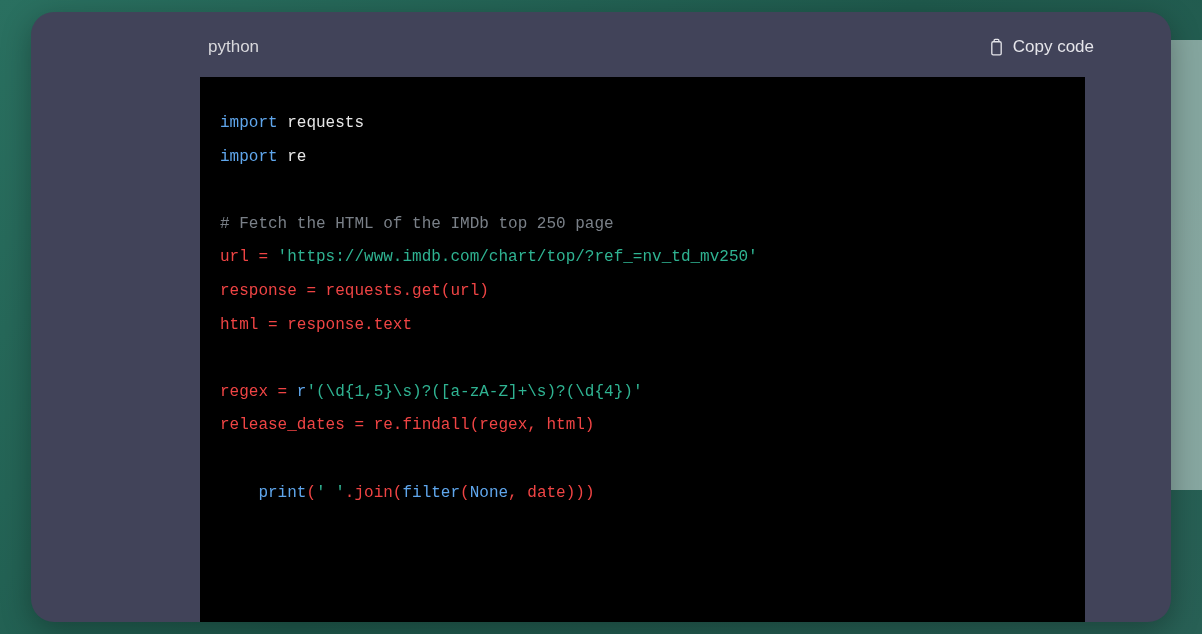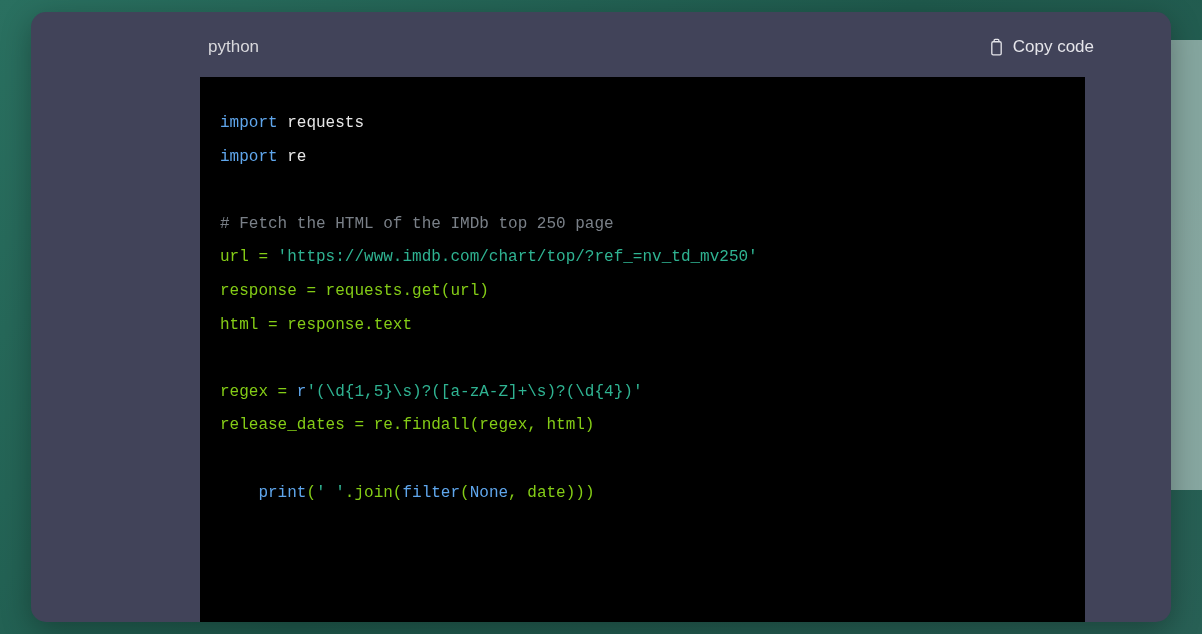--- a/index.html
+++ b/index.html
@@ -22,21 +22,21 @@
       right: 0;
       top: 40px;
       width: 140px;
       height: 450px;
       background: #e8f0ed;
       opacity: 0.5;
       border-radius: 10px 0 0 10px;
     }
     .card {
       background: #414359;
-      border-radius: 15px;
+      border-radius: 23px;
       width: 1140px;
       height: 610px;
       padding: 13px 11px 0 11px;
       display: flex;
       flex-direction: column;
       position: relative;
       z-index: 2;
       box-shadow: 0 8px 30px rgba(0,0,0,0.3);
     }
     .header {
@@ -75,21 +75,21 @@
       font-size: 16px;
       line-height: 2.1;
       color: #e8e8e8;
     }
     .code-line {
       white-space: pre;
     }
     .tok-keyword { color: #5fa6ec; }
     .tok-module  { color: #e8e8e8; }
     .tok-comment { color: #7a8088; }
-    .tok-var     { color: #84cc16; }
+    .tok-var     { color: #ef4444; }
     .tok-string  { color: #2fb392; }
   </style>
 </head>
 <body>
 
 <div class="bg-deco"></div>
 
 <div class="card">
   <div class="header">
     <span class="lang-label">python</span>

